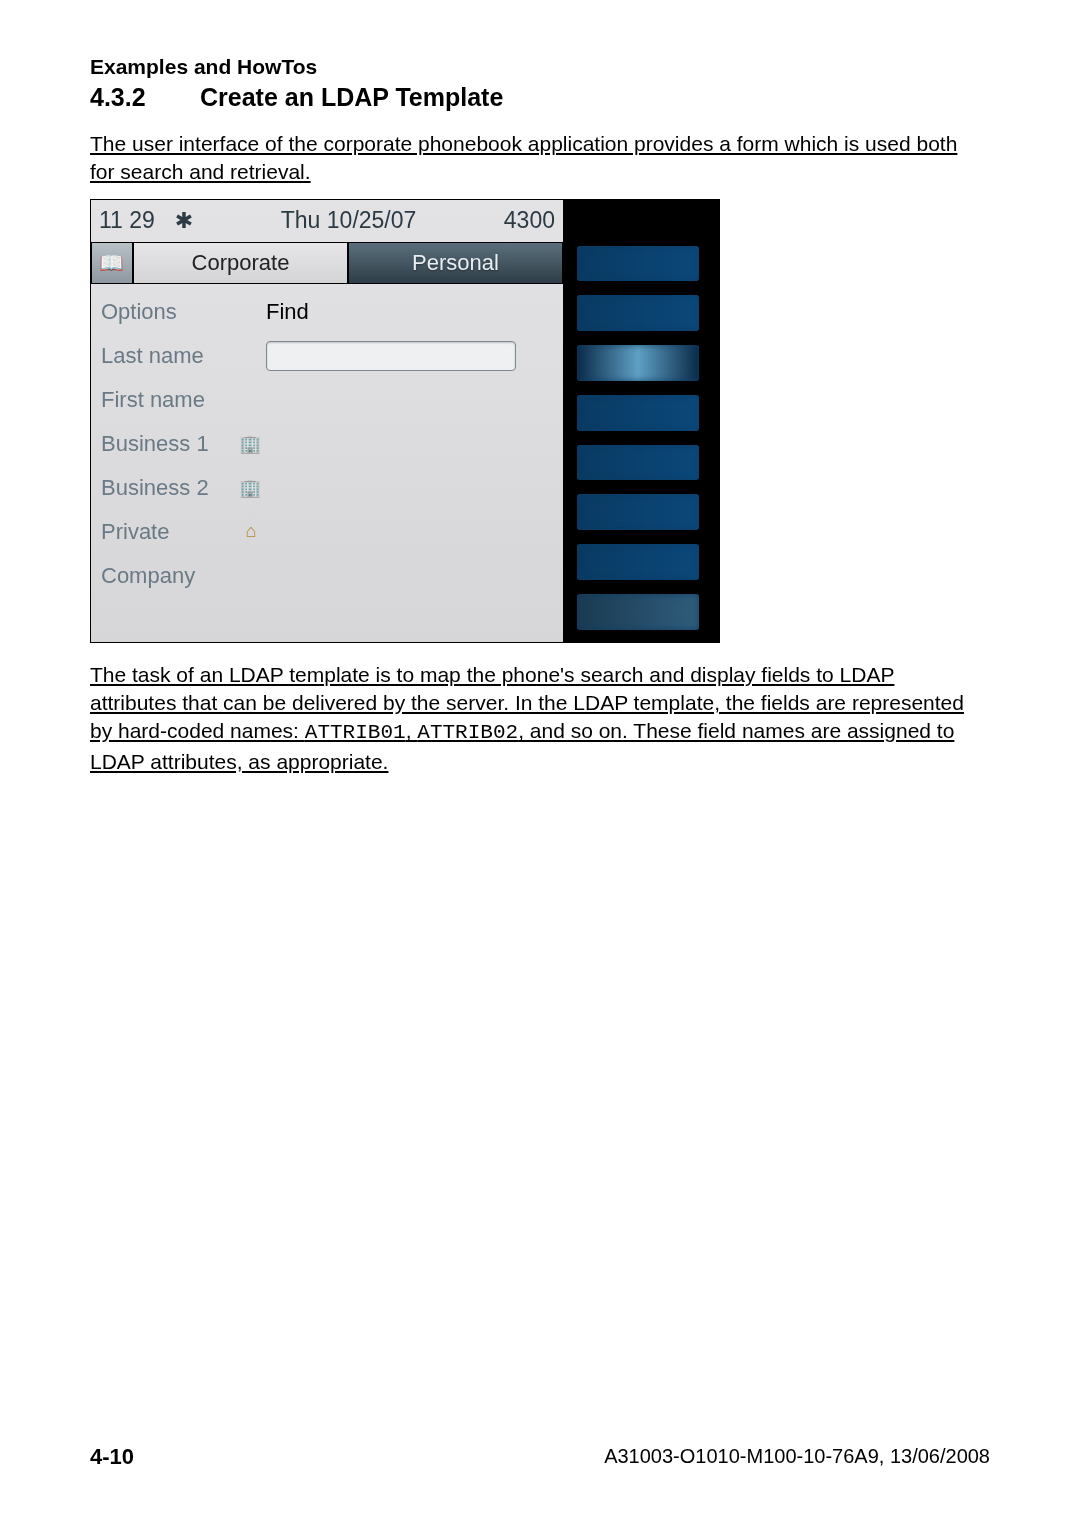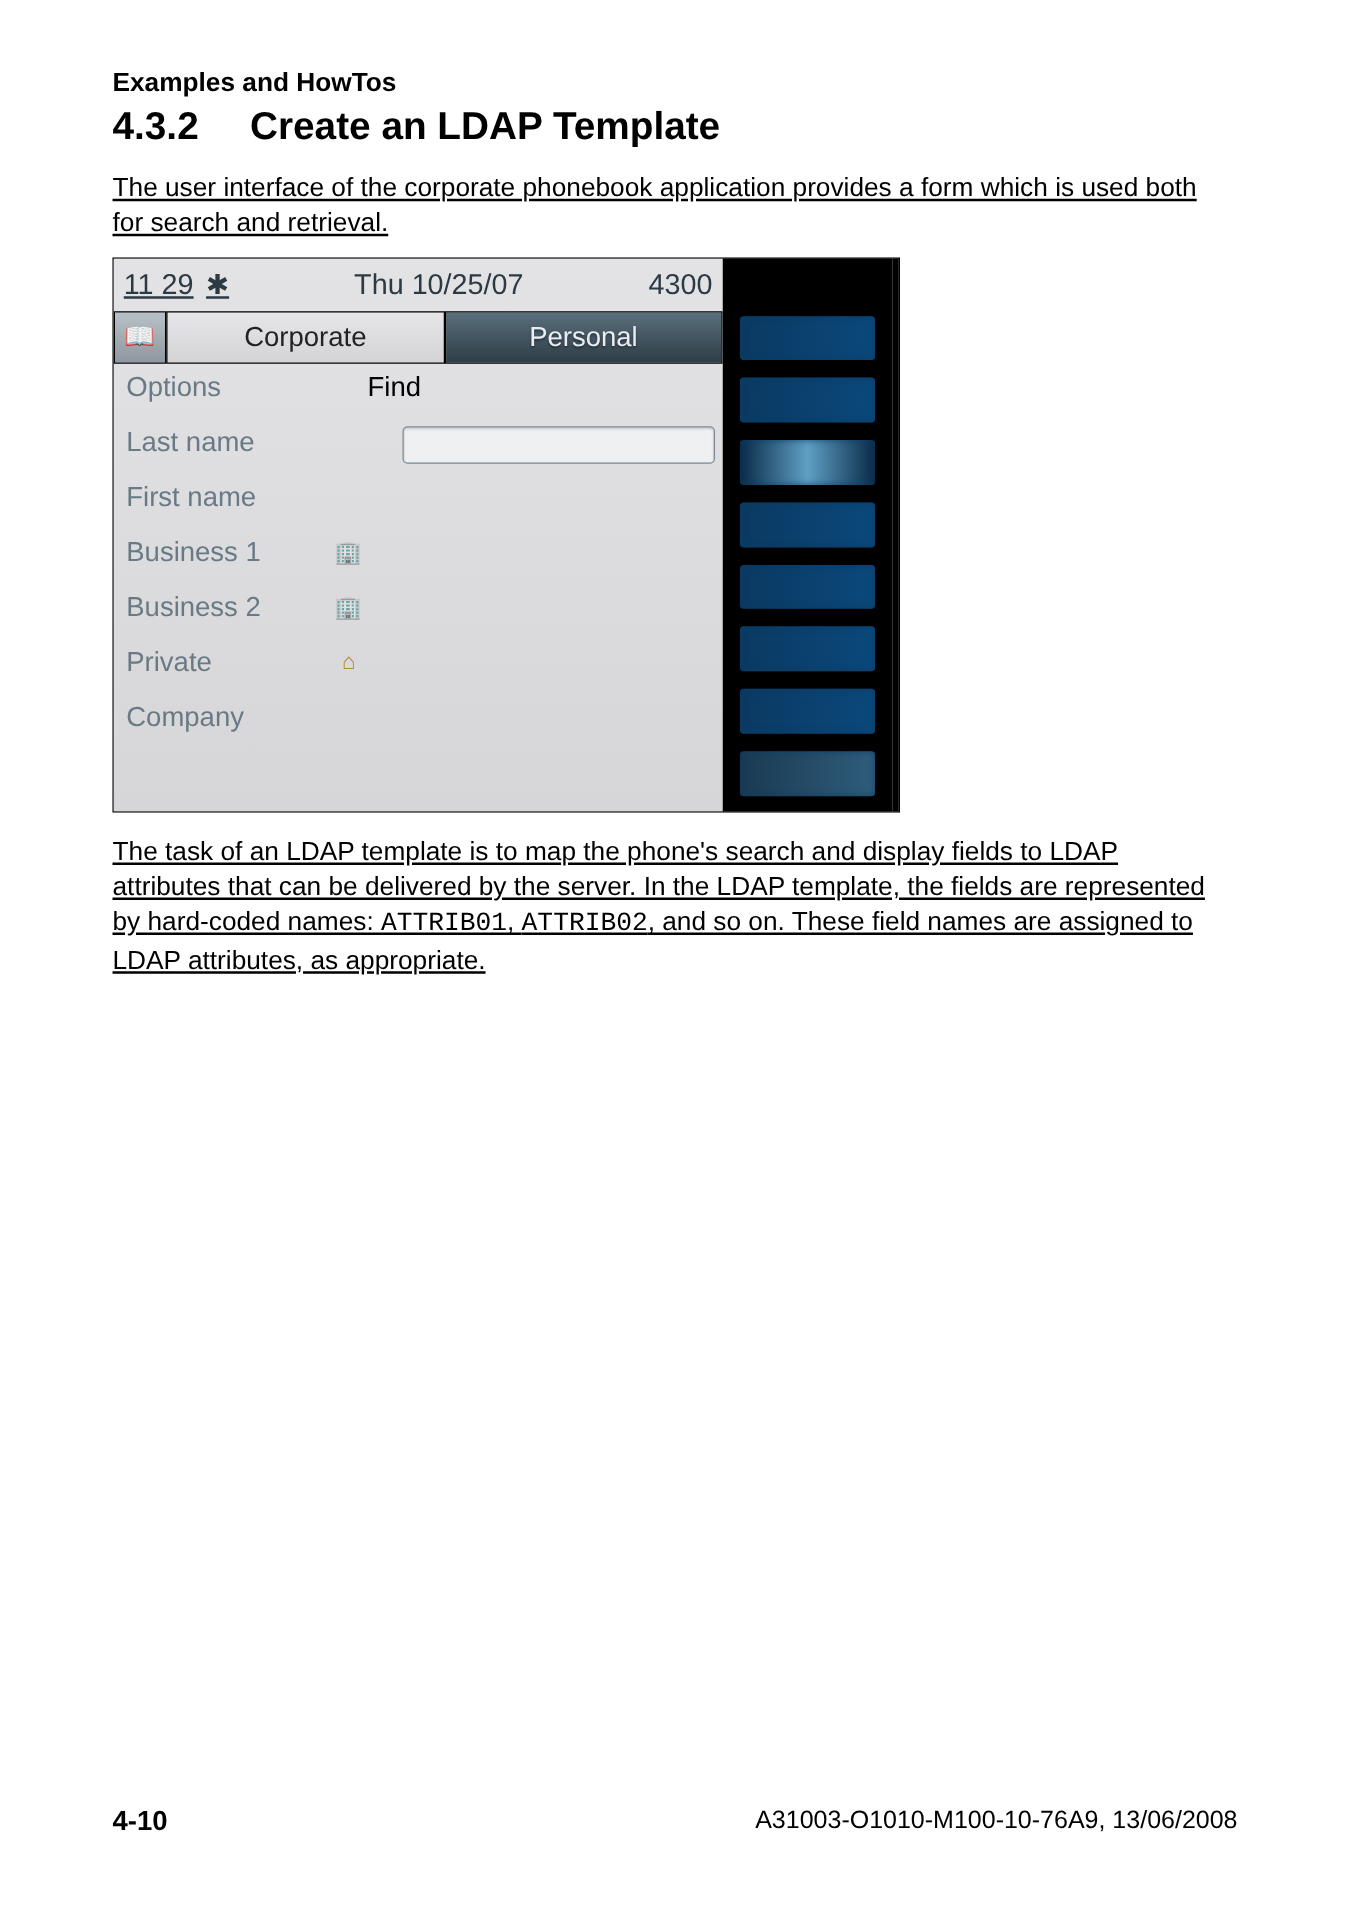--- a/index.html
+++ b/index.html
@@ -20,21 +20,21 @@
     font-size: 21px;
     margin-bottom: 4px;
   }
   .header-section {
     font-style: italic;
     font-size: 21px;
     margin-bottom: 34px;
   }
   .subheading {
     font-weight: bold;
-    font-size: 31px;
+    font-size: 25px;
     margin-bottom: 18px;
   }
   .subheading .num {
     display: inline-block;
     width: 110px;
   }
   .body-text {
     font-size: 21px;
     line-height: 1.35;
     margin-bottom: 12px;
@@ -66,21 +66,21 @@
   }
   .lcd-top {
     height: 42px;
     display: flex;
     align-items: center;
     font-size: 23px;
     padding: 0 8px;
     justify-content: space-between;
     color: #2c3a44;
   }
-  .lcd-top .left { display:flex; align-items:center; gap:10px;text-decoration:underline; }
+  .lcd-top .left { display:flex; align-items:center; gap:20px; }
   .lcd-top .bt-icon { color:#2c3a44; font-size:22px; }
   .lcd-tabs {
     height: 42px;
     display: flex;
     align-items: stretch;
   }
   .tab-icon {
     width: 42px;
     border: 1px solid #000;
     background: linear-gradient(#b9c1c8, #8e979f);
@@ -103,22 +103,22 @@
     text-shadow: 0 1px 2px rgba(0,0,0,0.4);
   }
   .lcd-body {
     flex:1;
     padding: 6px 6px 0 10px;
     font-size: 22px;
     color:#6a7a85;
   }
   .lcd-row {
     display:flex;
+    align-items:center;
     height: 44px;
-    gap: 28px;
   }
   .label { width: 135px; color:#6a7a85; }
   .row-options .find { color:#000; }
   .icon-cell {
     width: 30px; height:26px;
     display:flex;align-items:center;justify-content:center;
     font-size:18px;
   }
   .input-box {
     border:1px solid #7a8892;

